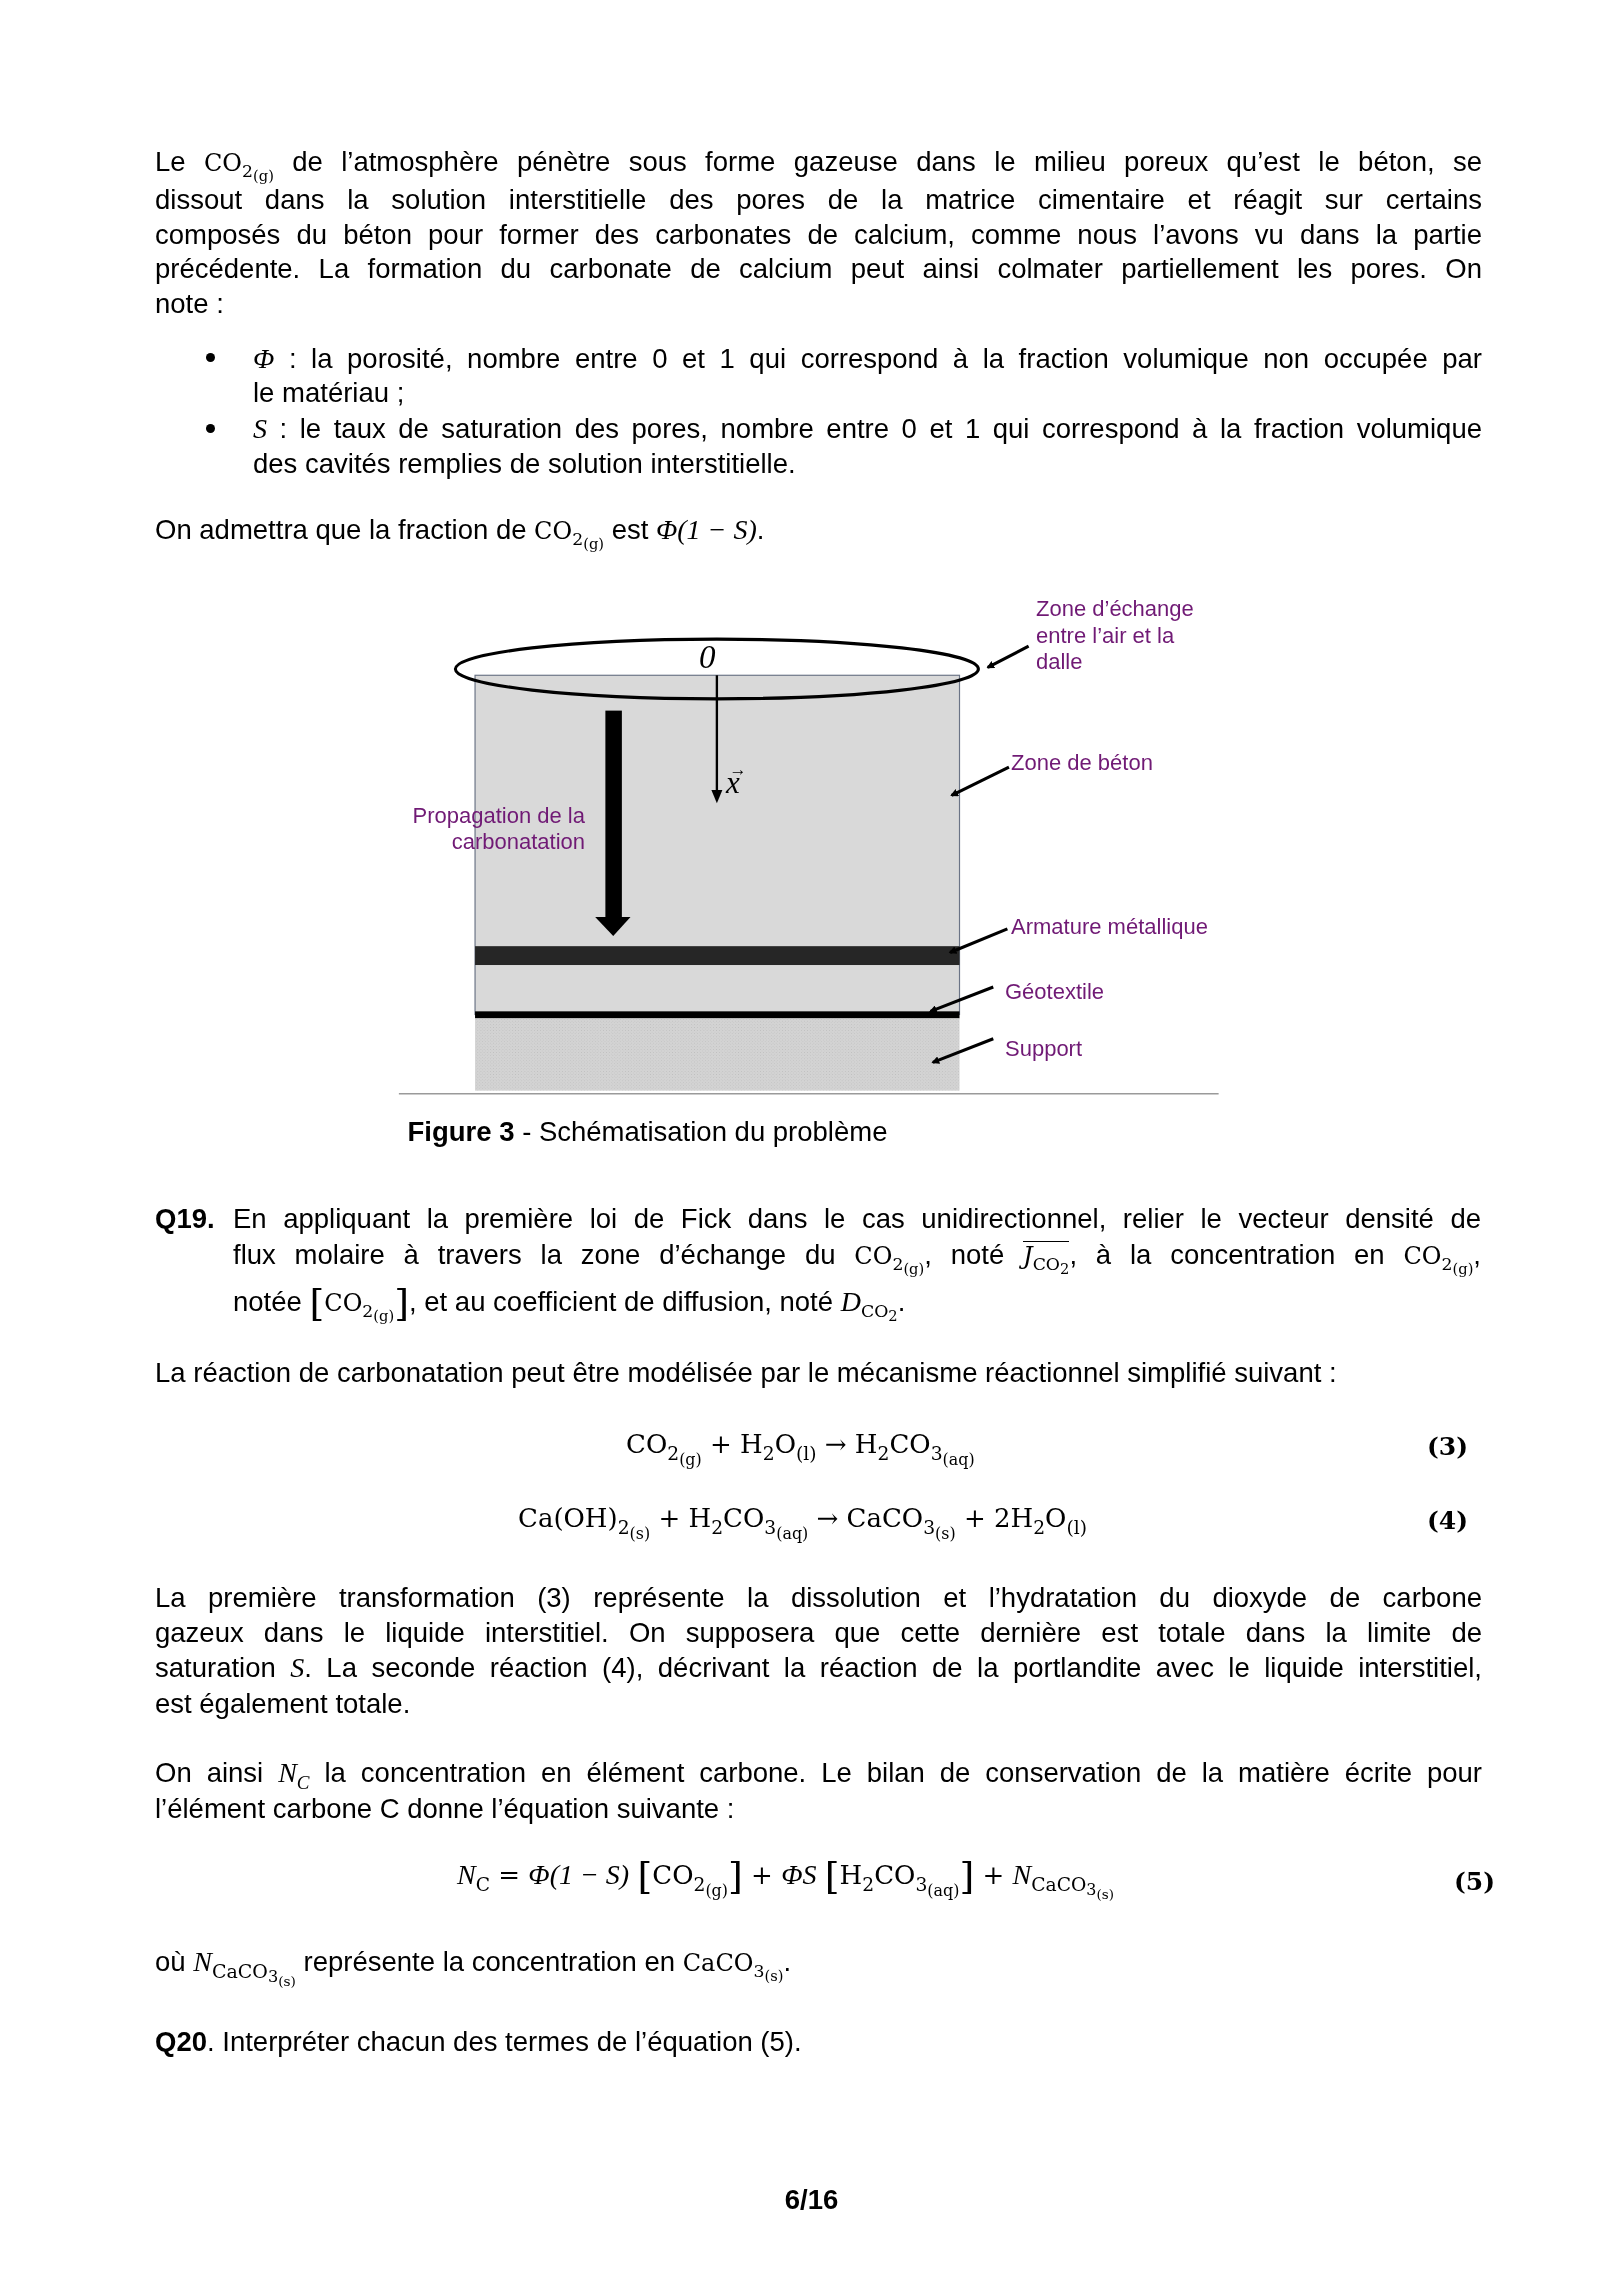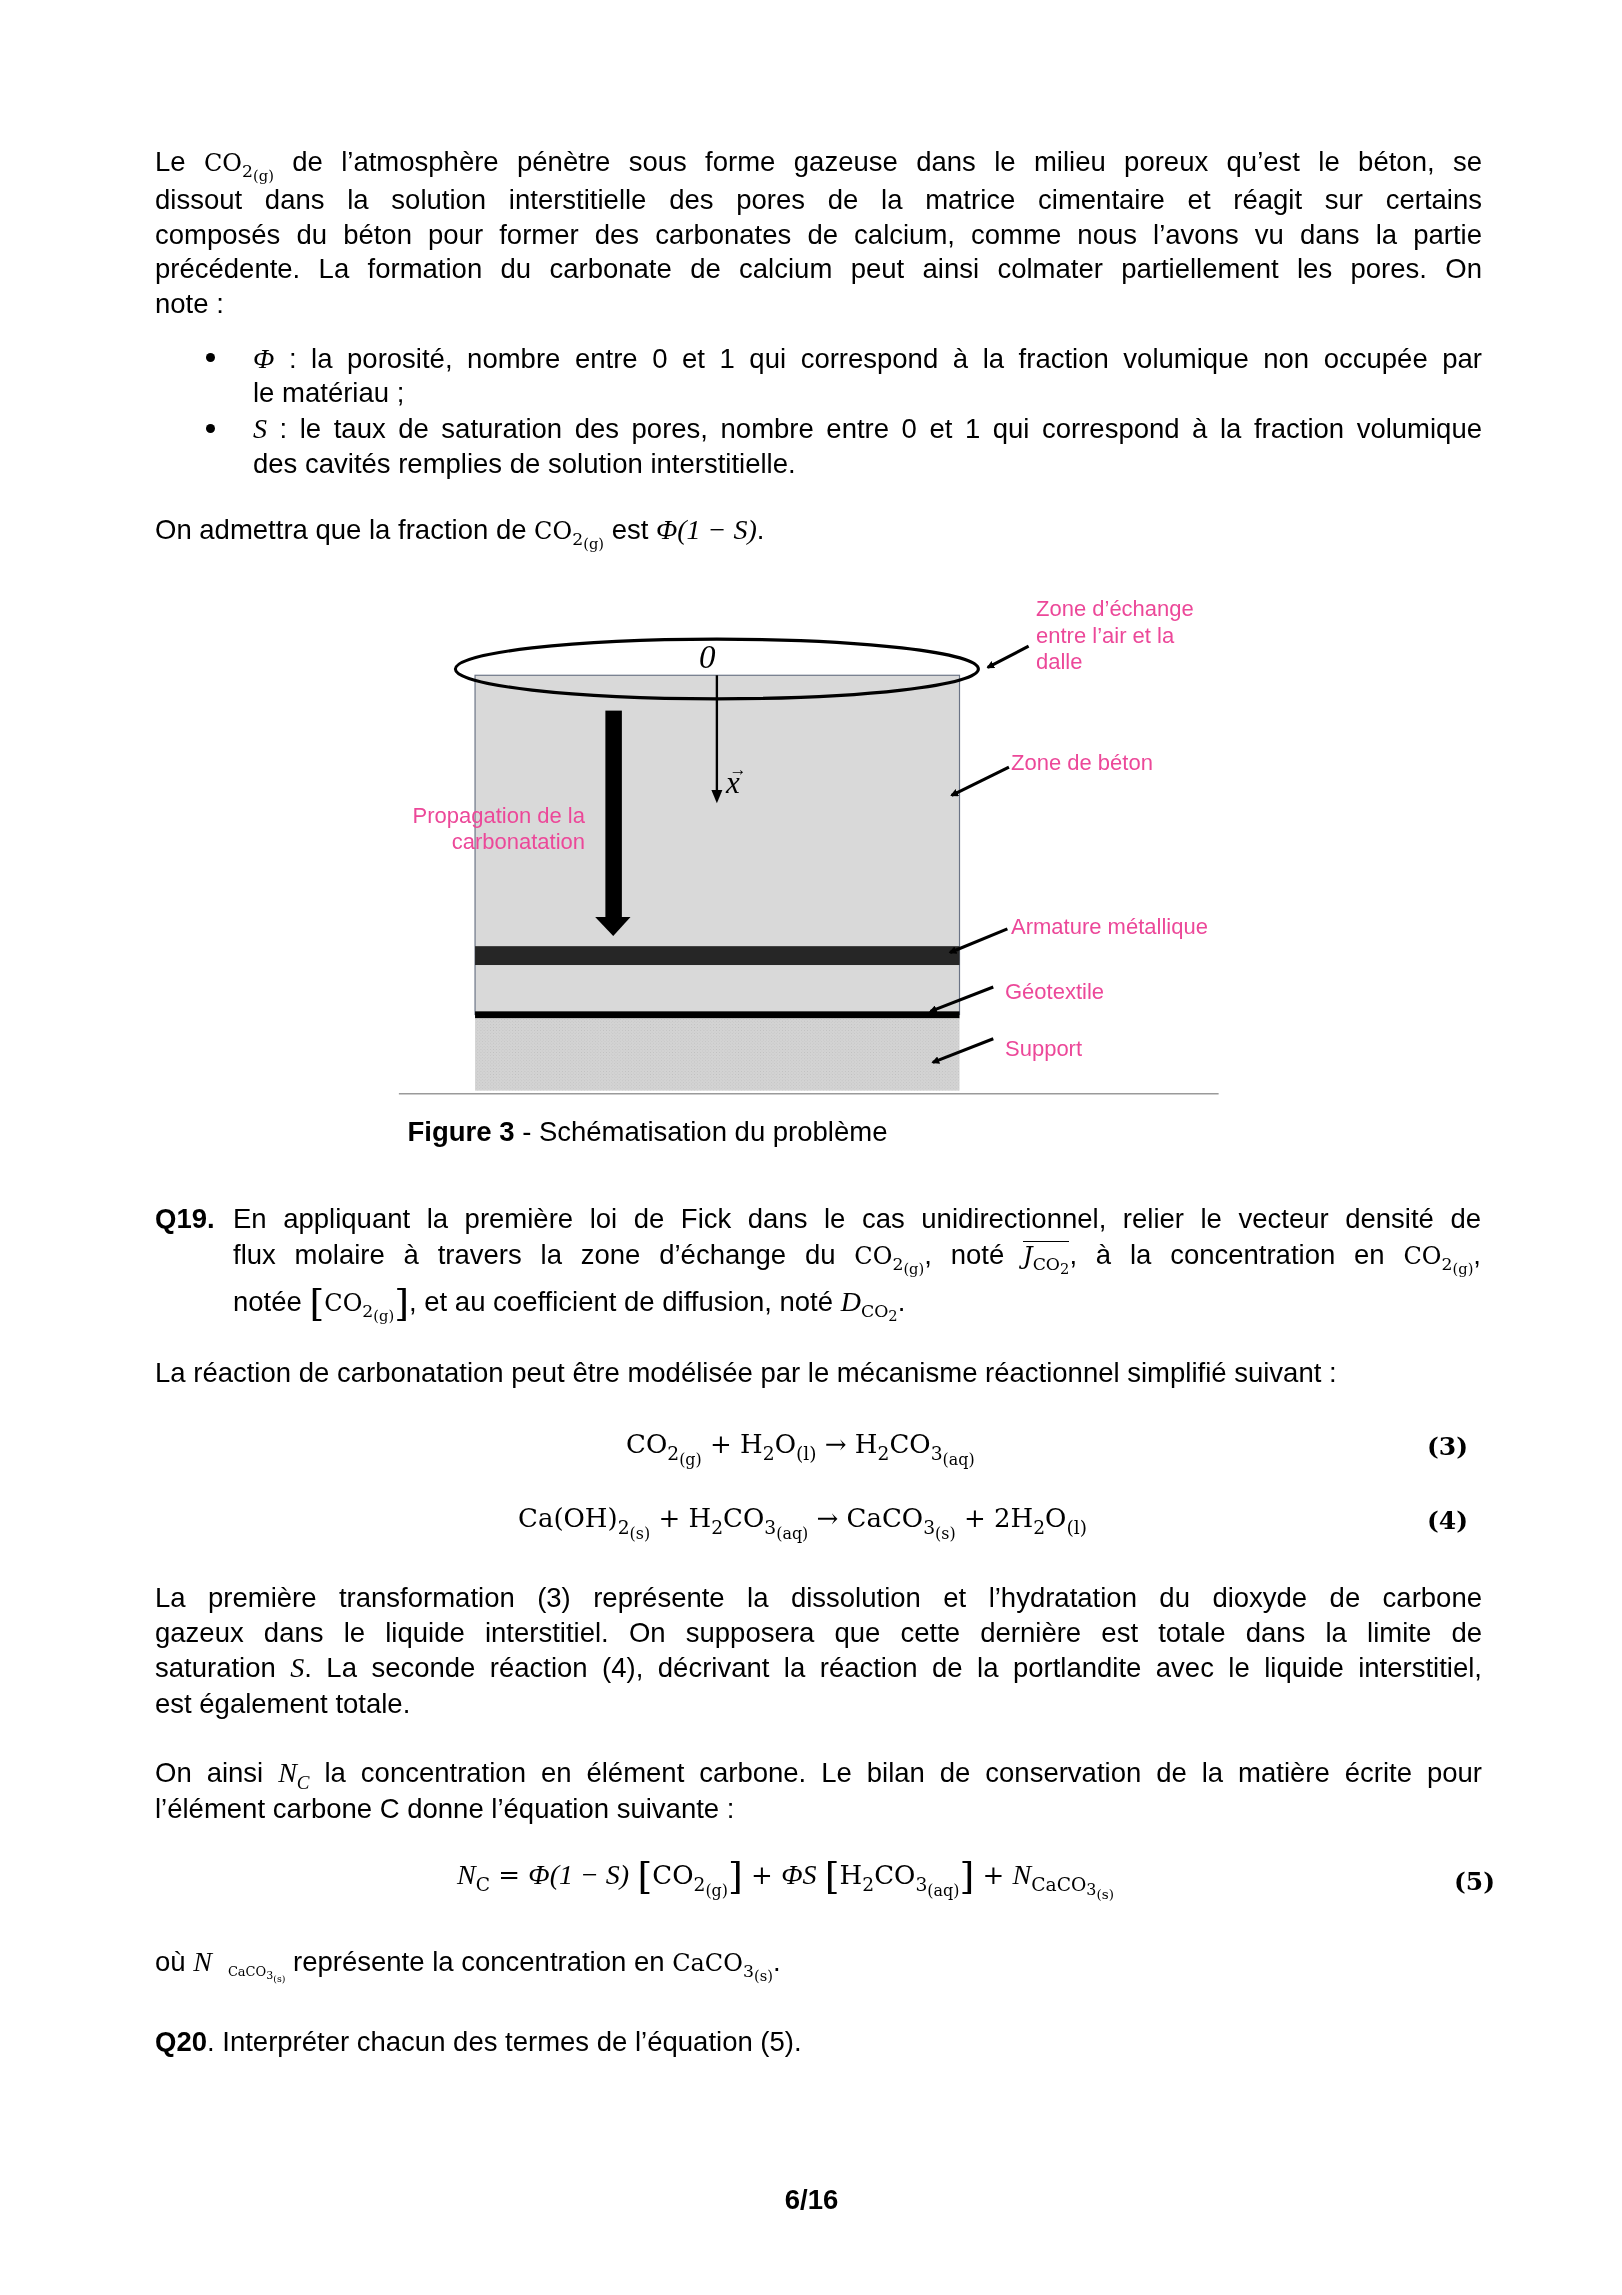--- a/index.html
+++ b/index.html
@@ -9,21 +9,21 @@
   .math { font-family:"DejaVu Serif", "Liberation Serif", serif; font-size:24px; }
   .mi { font-family:"Liberation Serif", serif; font-style:italic; font-size:28px; }
   sub { font-size:0.72em; vertical-align:-0.35em; line-height:0; }
   sub sub { font-size:0.85em; vertical-align:-0.3em; }
   .line { position:absolute; white-space:nowrap; font-size:27.5px; line-height:35px; }
   .just { display:block; text-align:justify; text-align-last:justify; }
   .bullet-dot { position:absolute; left:206px; width:9.4px; height:9.4px; border-radius:50%; background:#000; }
   .bracket { font-family:"DejaVu Serif", serif; font-size:38px; font-weight:200; vertical-align:-4.7px; line-height:0; }
   .eqnum { position:absolute; font-family:"DejaVu Serif", serif; font-size:25px; }
   .eqnum b { font-weight:bold; }
-  .fig-label { position:absolute; font-size:22px; line-height:27px; color:#ec4899; white-space:nowrap; }
+  .fig-label { position:absolute; font-size:22px; line-height:27px; color:#701a75; white-space:nowrap; }
 </style>
 </head>
 <body>
 
 <div>
   <div class="line" style="left:155px; top:144px; width:1327px;">
     <span class="just"><span>Le </span><span class="math"><span>CO</span><sub><span>2</span><sub>(g)</sub></sub></span><span> de l’atmosphère pénètre sous forme gazeuse dans le milieu poreux qu’est le béton, se</span></span>
   </div>
   <div class="line" style="left:155px; top:182px; width:1327px;">
       <span class="just">dissout dans la solution interstitielle des pores de la matrice cimentaire et réagit sur certains</span>
@@ -162,21 +162,21 @@
 </div>
 
 <div class="abs math" style="left:457px; top:1859px; font-size:26px; white-space:nowrap;">
   <span class="mi">N</span><sub>C</sub><span> = </span><span class="mi">Φ(1 − S)</span>
   <span class="bracket">[</span><span>CO</span><sub><span>2</span><sub>(g)</sub></sub><span class="bracket">]</span><span> + </span><span class="mi">ΦS</span>
   <span class="bracket">[</span><span>H</span><sub>2</sub><span>CO</span><sub><span>3</span><sub>(aq)</sub></sub><span class="bracket">]</span><span> + </span><span class="mi">N</span><sub><span>CaCO</span><sub><span>3</span><sub>(s)</sub></sub></sub>
 </div>
 <div class="eqnum" style="left:1454px; top:1867px;"><b>(5)</b></div>
 
 <div class="line" style="left:155px; top:1944px;">
-  <span>où </span><span class="mi">N</span><sub class="math" style="font-size:13px;margin-left:16px;"><span>CaCO</span><sub><span>3</span><sub>(s)</sub></sub></sub><span> représente la concentration en </span><span class="math"><span>CaCO</span><sub><span>3</span><sub>(s)</sub></sub></span><span>.</span>
+  <span>où </span><span class="mi">N</span><sub class="math" style="font-size:19px;"><span>CaCO</span><sub><span>3</span><sub>(s)</sub></sub></sub><span> représente la concentration en </span><span class="math"><span>CaCO</span><sub><span>3</span><sub>(s)</sub></sub></span><span>.</span>
 </div>
 
 <div class="line" style="left:155px; top:2024px;">
   <b>Q20</b><span>. Interpréter chacun des termes de l’équation (5).</span>
 </div>
 
 <div class="abs" style="left:0; width:1623px; top:2184px; text-align:center; font-size:27.5px; font-weight:bold;">6/16</div>
 
 
 </body></html>

